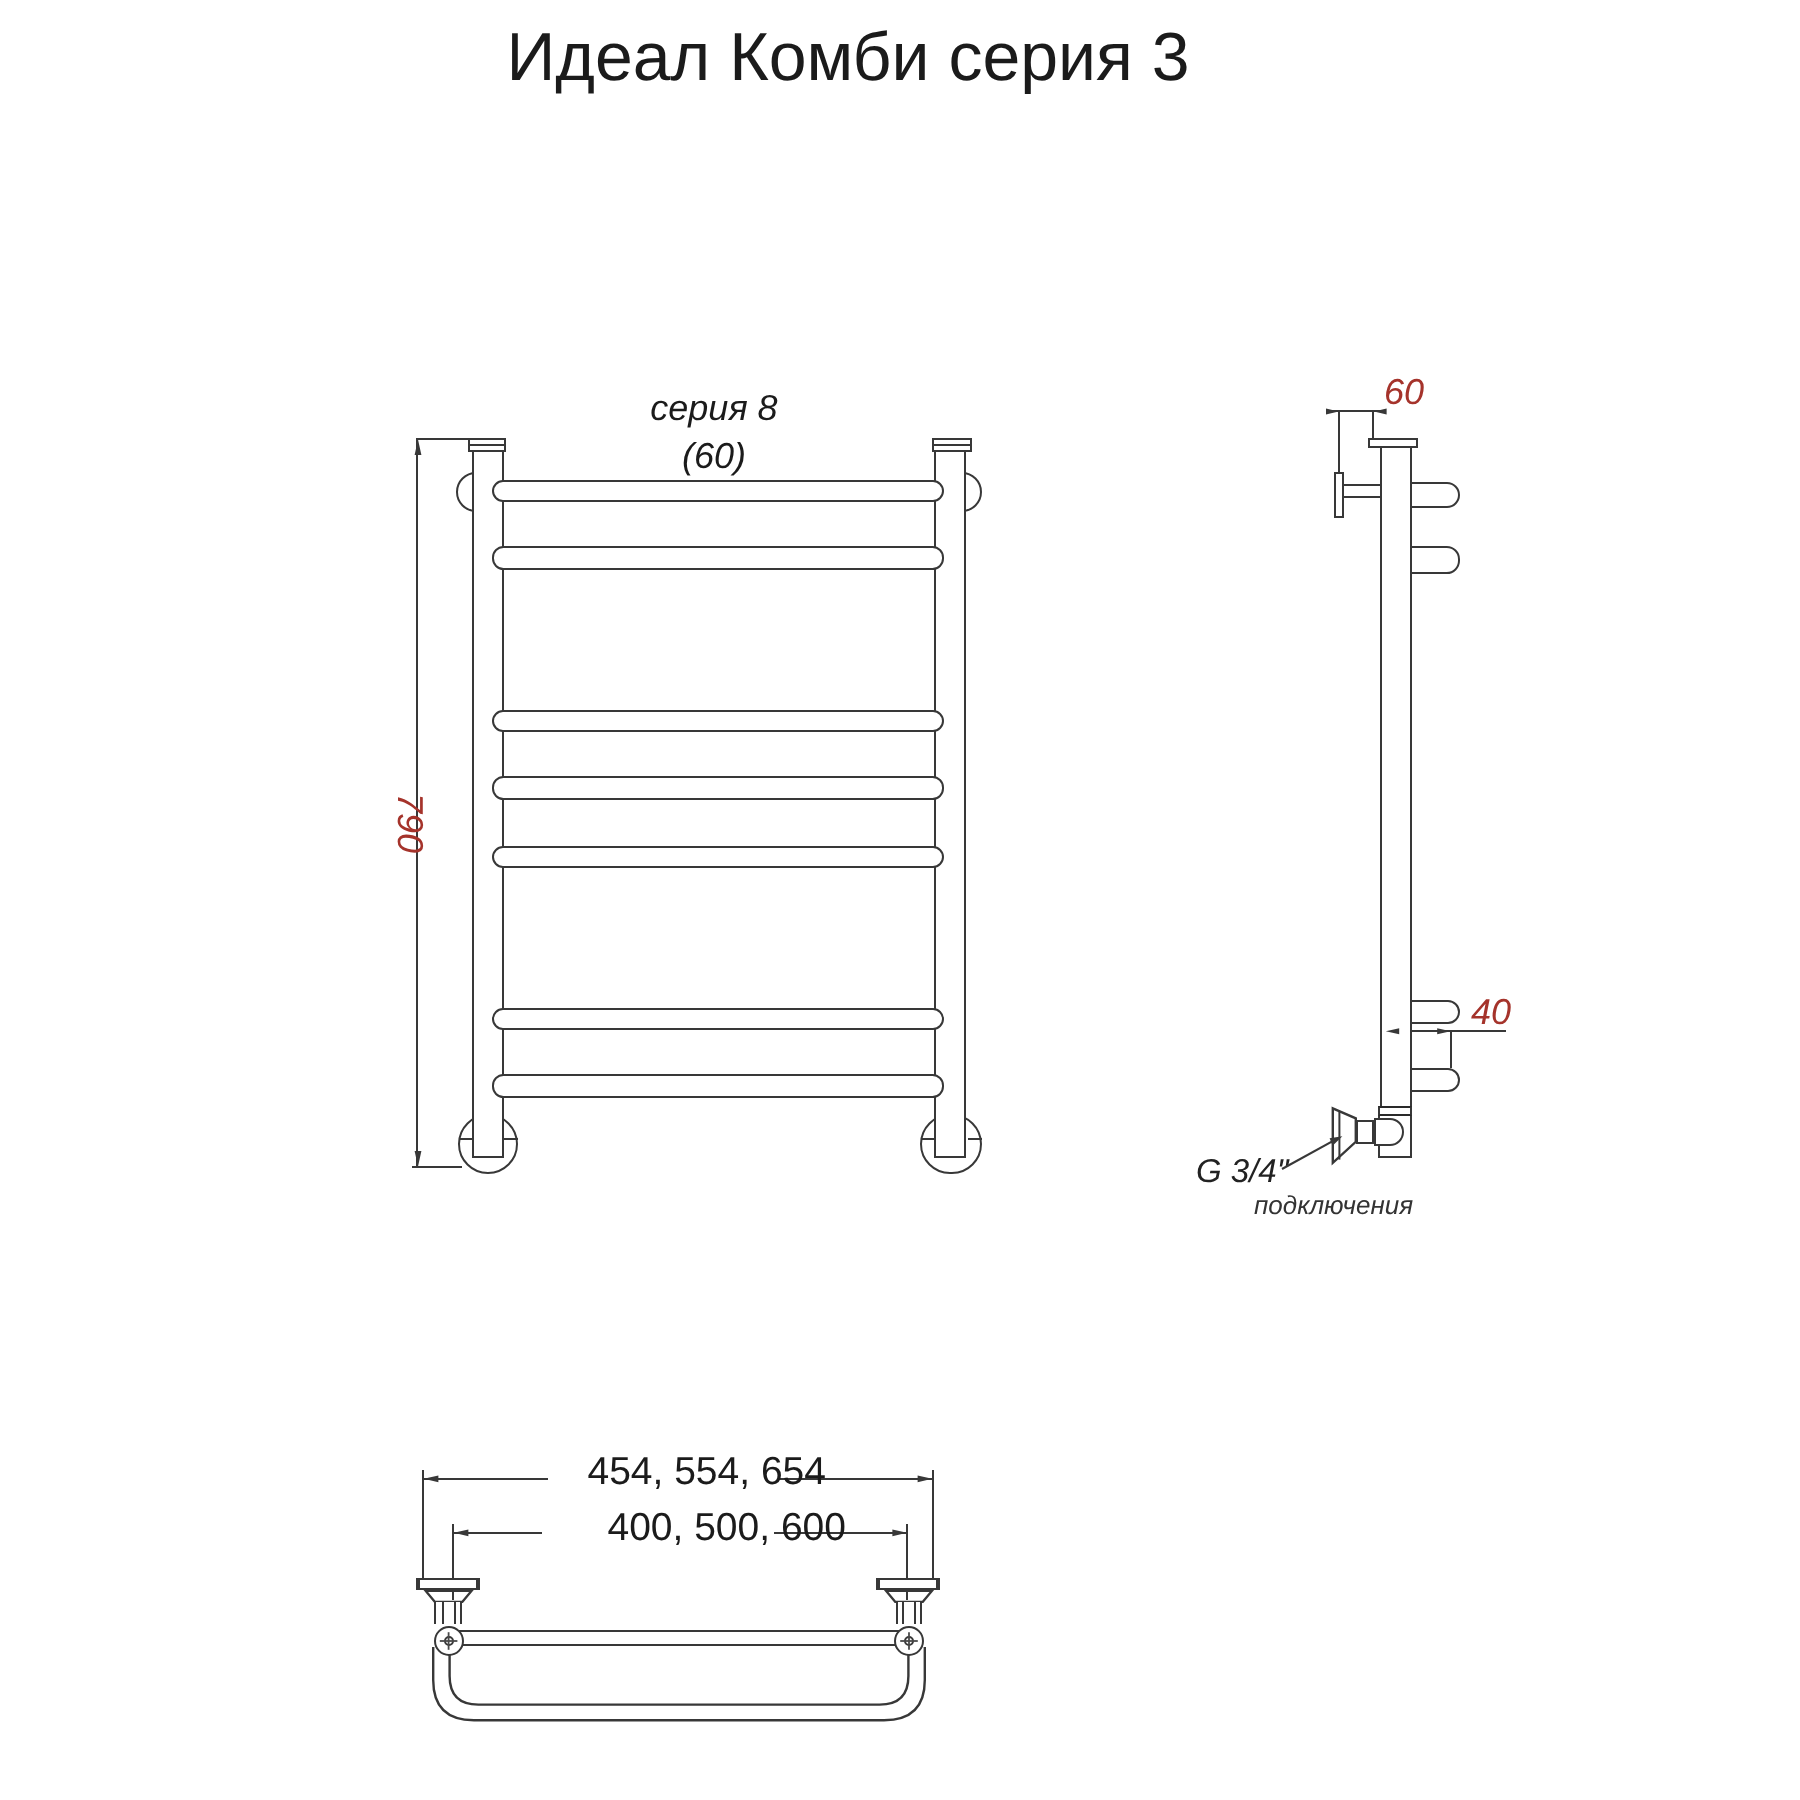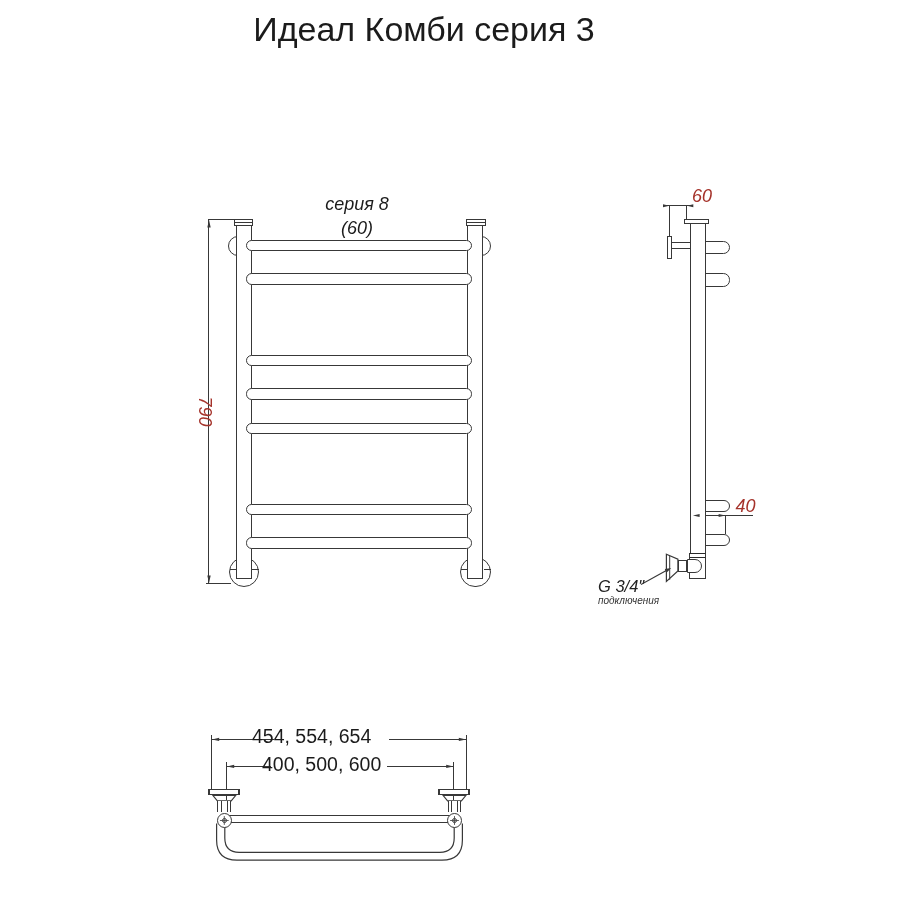--- a/index.html
+++ b/index.html
@@ -21,21 +21,21 @@
   .post{border-left:1.3px solid var(--line);border-right:1.3px solid var(--line);
         border-bottom:1.3px solid var(--line);background:#fff;}
   .tb{border-top:1.2px solid var(--line);border-bottom:1.2px solid var(--line);background:#fff;}
   .circle{border:1.3px solid var(--line);background:#fff;border-radius:50%;}
   .caps{border:1.3px solid var(--line);background:#fff;border-radius:5.7px;}
   .capsR{border:1.3px solid var(--line);background:#fff;}
   
   .title{font-size:34px;line-height:43px;color:var(--text);text-align:center;}
   .cadtext{font-style:italic;font-size:18px;color:var(--text);}
   .dimtext{font-style:italic;font-size:18px;color:var(--red);}
-  .blktext{font-size:19.5px;color:var(--text);text-align:left;}
+  .blktext{font-size:19.5px;color:var(--text);text-align:right;}
   .rot90{display:flex;align-items:center;justify-content:center;transform:rotate(90deg);}
   svg{position:absolute;left:0;top:0;}
 </style>
 </head>
 <body>
 
 <div id="page">
 
   <div class="abs title" style="left:24px;top:8px;width:800px;z-index:40">
     <div>Идеал Комби серия 3</div>
@@ -106,21 +106,21 @@
   <div class="abs vl" style="left:724.8px;top:515.6px;height:18px;z-index:5"></div>
   <div class="abs dimtext" style="left:735.5px;top:496px;width:30px;z-index:40">40</div>
 
   <div class="abs" style="left:689.4px;top:552.8px;width:16.6px;height:5.6px;z-index:22;background:#fff;
        border-top:1.8px solid #2a2a2a;border-bottom:1.8px solid #2a2a2a;border-left:1.2px solid var(--line);border-right:1.2px solid var(--line)"></div>
   <div class="abs post" style="left:689.4px;top:558.4px;width:16.6px;height:20.6px;z-index:20"></div>
   <div class="abs box" style="left:677.9px;top:560.2px;width:9px;height:11.6px;z-index:20"></div>
   <div class="abs capsR" style="left:686.6px;top:558.6px;width:15px;height:14.2px;border-radius:0 7.1px 7.1px 0;z-index:26"></div>
 
   <div class="abs cadtext" style="left:598px;top:576.5px;font-size:16.5px;color:#222;z-index:40">G 3/4"</div>
-  <div class="abs" style="left:598px;top:594.5px;font-size:10px;font-style:italic;color:#333;z-index:40">подключения</div>
+  <div class="abs" style="left:627px;top:594.5px;font-size:13px;font-style:italic;color:#333;z-index:40">подключения</div>
 
   <div class="abs blktext" style="left:252px;top:725px;width:161px;z-index:40">454, 554, 654</div>
   <div class="abs blktext" style="left:262px;top:753px;width:161px;z-index:40">400, 500, 600</div>
 
   <div class="abs hl" style="left:211.4px;top:738.8px;width:62.6px;z-index:5"></div>
   <div class="abs hl" style="left:389px;top:738.8px;width:77.6px;z-index:5"></div>
   <div class="abs vl" style="left:211.4px;top:734.6px;height:54.6px;z-index:5"></div>
   <div class="abs vl" style="left:466px;top:734.6px;height:54.6px;z-index:5"></div>
 
   <div class="abs hl" style="left:226.4px;top:765.8px;width:44.6px;z-index:5"></div>

